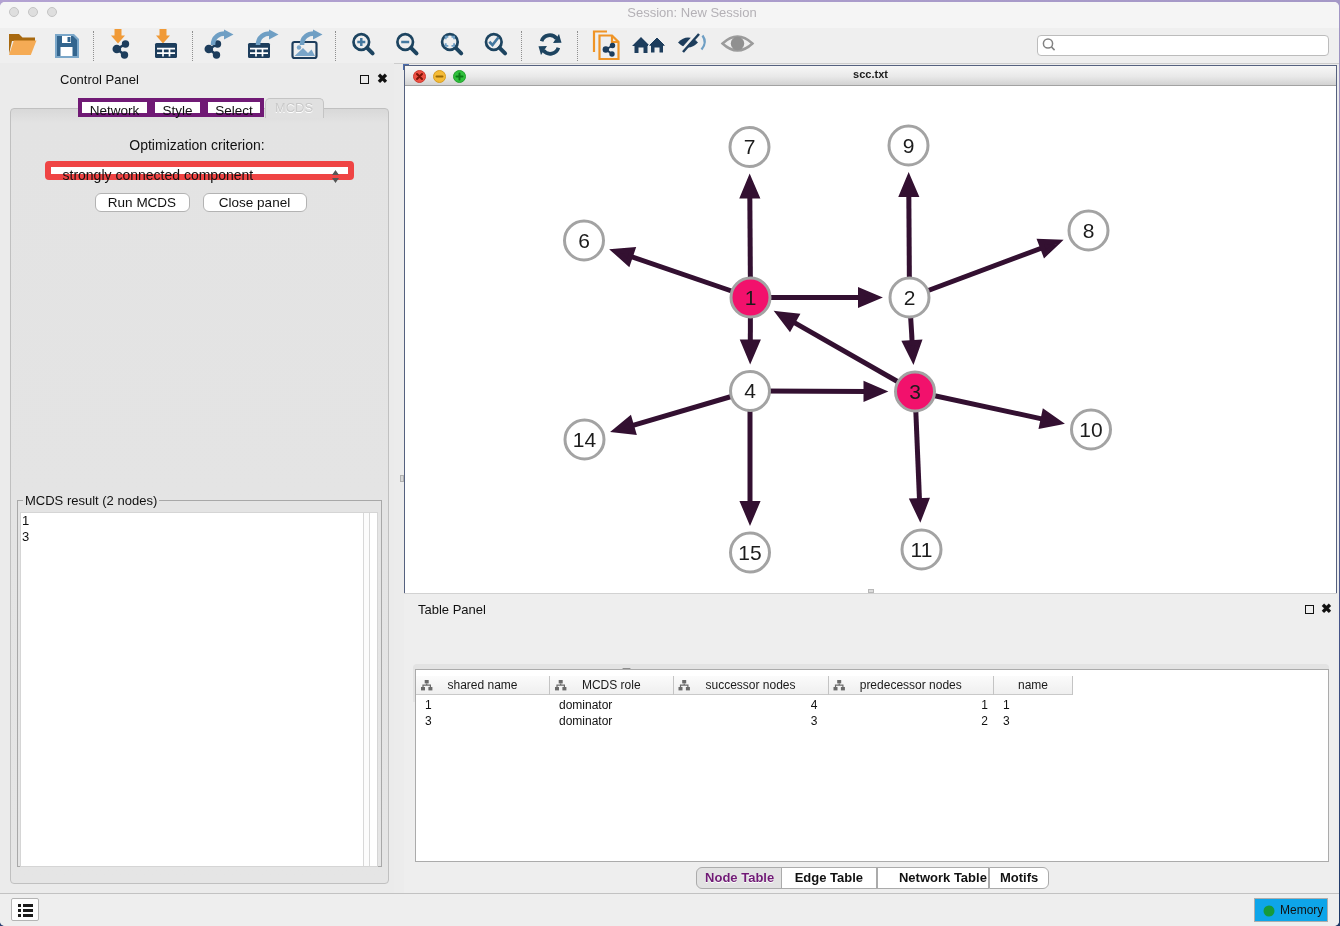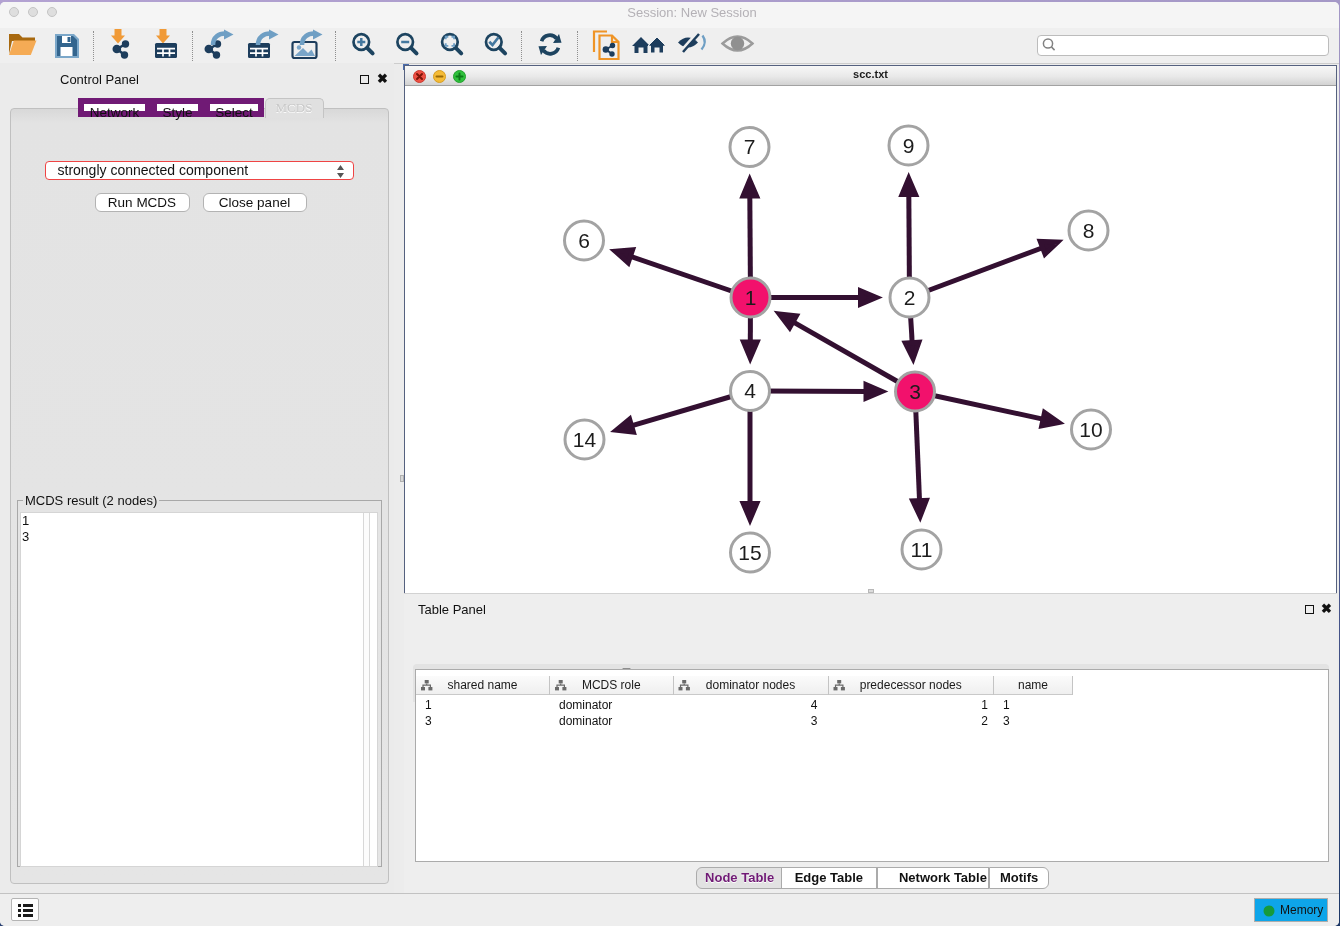--- a/index.html
+++ b/index.html
@@ -11,25 +11,25 @@
 .tl { position:absolute; top:5px; width:10px; height:10px; border-radius:50%; background:#dedede; border:1px solid #c4c4c4; }
 #apptitle { position:absolute; top:3px; left:0; width:1340px; text-align:center; font-size:13px; color:#b4b1b6;padding-left:44px; }
 
 #toolbar { position:absolute; left:0; top:26px; width:100%; height:36px; background:#efefef; border-bottom:1px solid #cdcdcd; }
 .sep { position:absolute; top:3px; height:30px; width:0; border-left:1px dotted #8f8f8f; }
 #searchbox { position:absolute; left:1037px; top:7px; width:292px; height:21px; background:#fff; border:1px solid #bcbcbc; border-radius:4px; }
 
 #cpanel { position:absolute; left:0; top:61px; width:394px; height:830px; background:#ebebeb; }
 #cpanel-title { position:absolute; left:14px; top:9px; font-size:13px; color:#111;margin-left:46px; }
 .winbtns { position:absolute; font-size:13px; color:#111; }
-.cptab { position:absolute; top:35px; height:19px; background:#fff; border:6px solid #701a75; font-size:13.5px; color:#111; text-align:center; line-height:17px; }
+.cptab { position:absolute; top:35px; height:19px; background:#fff; border:4px solid #701a75; font-size:13.5px; color:#111; text-align:center; line-height:17px; }
 #cp-body { position:absolute; left:10px; top:45px; width:379px; height:776px; background:linear-gradient(180deg,#d8d8d8 0%,#e3e3e3 14px,#e5e5e5 100%); border:1px solid #c0c0c0; border-radius:4px; }
-#mcds-tab { position:absolute; left:264.5px; top:35px; width:59px; height:20px; background:#e0e0e0; border:1px solid #c4c4c4; border-bottom:none; border-radius:5px 5px 0 0; font-size:13px; color:#c8c8c8; text-shadow:0 1px 0 #fff; text-align:center; line-height:18px;font-family:Liberation Serif, serif; }
+#mcds-tab { position:absolute; left:264.5px; top:35px; width:59px; height:20px; background:#e0e0e0; border:1px solid #c4c4c4; border-bottom:none; border-radius:5px 5px 0 0; font-size:13px; color:#c8c8c8; text-shadow:0 1px 0 #fff; text-align:center; line-height:18px; }
 #optlabel { position:absolute; left:0; top:74px; width:100%; text-align:center; font-size:14px; color:#111; }
-#dropdown { position:absolute; left:44.5px; top:98px; width:309px; height:19px; background:#fff; border:1px solid #ef4444; border-radius:4px; font-size:14px; color:#111; line-height:17px; padding-left:12px; }
+#dropdown { position:absolute; left:44.5px; top:98px; width:309px; height:19px; background:#fff; border:6px solid #ef4444; border-radius:4px; font-size:14px; color:#111; line-height:17px; padding-left:12px; }
 .btn { position:absolute; top:129.5px; height:19px; background:#fff; border:1px solid #b3b3b3; border-radius:6px; font-size:13.5px; color:#111; text-align:center; line-height:18px; }
 #fieldset { position:absolute; left:17px; top:430px; width:365px; height:374px; border:1px solid #a8a8a8; }
 #fieldset legend { font-size:13px; color:#111; margin-left:5px; padding:0 2px; }
 #resultbox { position:absolute; left:2px; top:4px; width:358px; height:355px; background:#fff; border:1px solid #d5d5d5; font-size:13px; color:#111; line-height:15.5px; padding:0 0 0 1px; }
 #rscroll { position:absolute; right:7px; top:0; width:7px; height:100%; background:#fcfcfc; border-left:1px solid #d8d8d8; border-right:1px solid #d8d8d8; }
 
 #vdiv-handle { position:absolute; left:399.5px; top:473px; width:4px; height:7px; background:#d7d7d7; border:1px solid #b0b0b0; }
 
 #netwin { position:absolute; left:404px; top:63px; width:933px; height:528px; border:1px solid #55617f; border-bottom:none; background:#fff; }
 #nettitle { position:absolute; left:0; top:0; width:100%; height:20px; background:linear-gradient(180deg,#f7f7f7 0%,#e9e9e9 55%,#d2d2d2 100%); border-bottom:1px solid #a2a2a2; }
@@ -178,20 +178,21 @@
   </div>
   <div id="cpanel">
     <div id="cpanel-title">Control Panel</div>
     <div style="position:absolute;left:360px;top:12px;width:9px;height:9px;border:1.5px solid #111;"></div>
     <div class="winbtns" style="left:377px;top:8px;font-weight:bold;">✖</div>
     <div id="cp-body"></div>
     <div class="cptab" style="left:78px;width:73px;">Network</div>
     <div class="cptab" style="left:151px;width:53px;">Style</div>
     <div class="cptab" style="left:204px;width:60px;">Select</div>
     <div id="mcds-tab">MCDS</div>
+    <div id="optlabel">Optimization criterion:</div>
     <div id="dropdown">strongly connected component<svg style="position:absolute;right:8px;top:3px;" width="9" height="13" viewBox="0 0 9 13">
           <path d="M4.5 0 L8 5 H1 Z M4.5 13 L1 8 H8 Z" fill="#555"></path>
         </svg></div>
     <div class="btn" style="left:94.5px;width:95px;">Run MCDS</div>
     <div class="btn" style="left:202.5px;width:104px;">Close panel</div>
     <fieldset id="fieldset">
         <legend>MCDS result (2 nodes)</legend>
       <div id="resultbox">1<br>3<div id="rscroll"></div></div>
     </fieldset>
   </div>
@@ -332,21 +333,21 @@
             <circle cx="253.5" cy="21" r="4.7" fill="#8a8a8a" stroke="#e3e3e3" stroke-width="1"></circle>
             <path d="M251.7 19.2 l3.6 3.6 M255.3 19.2 l-3.6 3.6" stroke="#fff" stroke-width="1.4"></path>
           </g>
         <text x="272" y="24.5" font-family="Liberation Serif, serif" font-style="italic" font-size="22" fill="#ababab">f(x)</text>
       </svg>
     </div>
     <div id="ttable">
       <div id="thead" style="width:657px;">
         <div class="th" style="left:0;width:134px;">shared name</div>
         <div class="th" style="left:134px;width:123.5px;">MCDS role</div>
-        <div class="th" style="left:257.5px;width:155px;">dominator nodes</div>
+        <div class="th" style="left:257.5px;width:155px;">successor nodes</div>
         <div class="th" style="left:412.5px;width:165.5px;">predecessor nodes</div>
         <div class="th" style="left:578px;width:79px;">name</div>
         <svg style="position:absolute;left:0;top:0;" width="657" height="19" viewBox="0 0 657 19">
           <g fill="#6a6a6a" stroke="#6a6a6a">
             <g transform="translate(5,4)">
                 <rect x="3.7" y="0" width="4" height="3.4" stroke="none"></rect>
                 <rect x="0" y="7" width="4" height="3.4" stroke="none"></rect>
                 <rect x="7.4" y="7" width="4" height="3.4" stroke="none"></rect>
                 <path d="M5.7 3.4 V5.2 M2 7 V5.2 H9.4 V7" fill="none" stroke-width="1.2"></path>
               </g>

